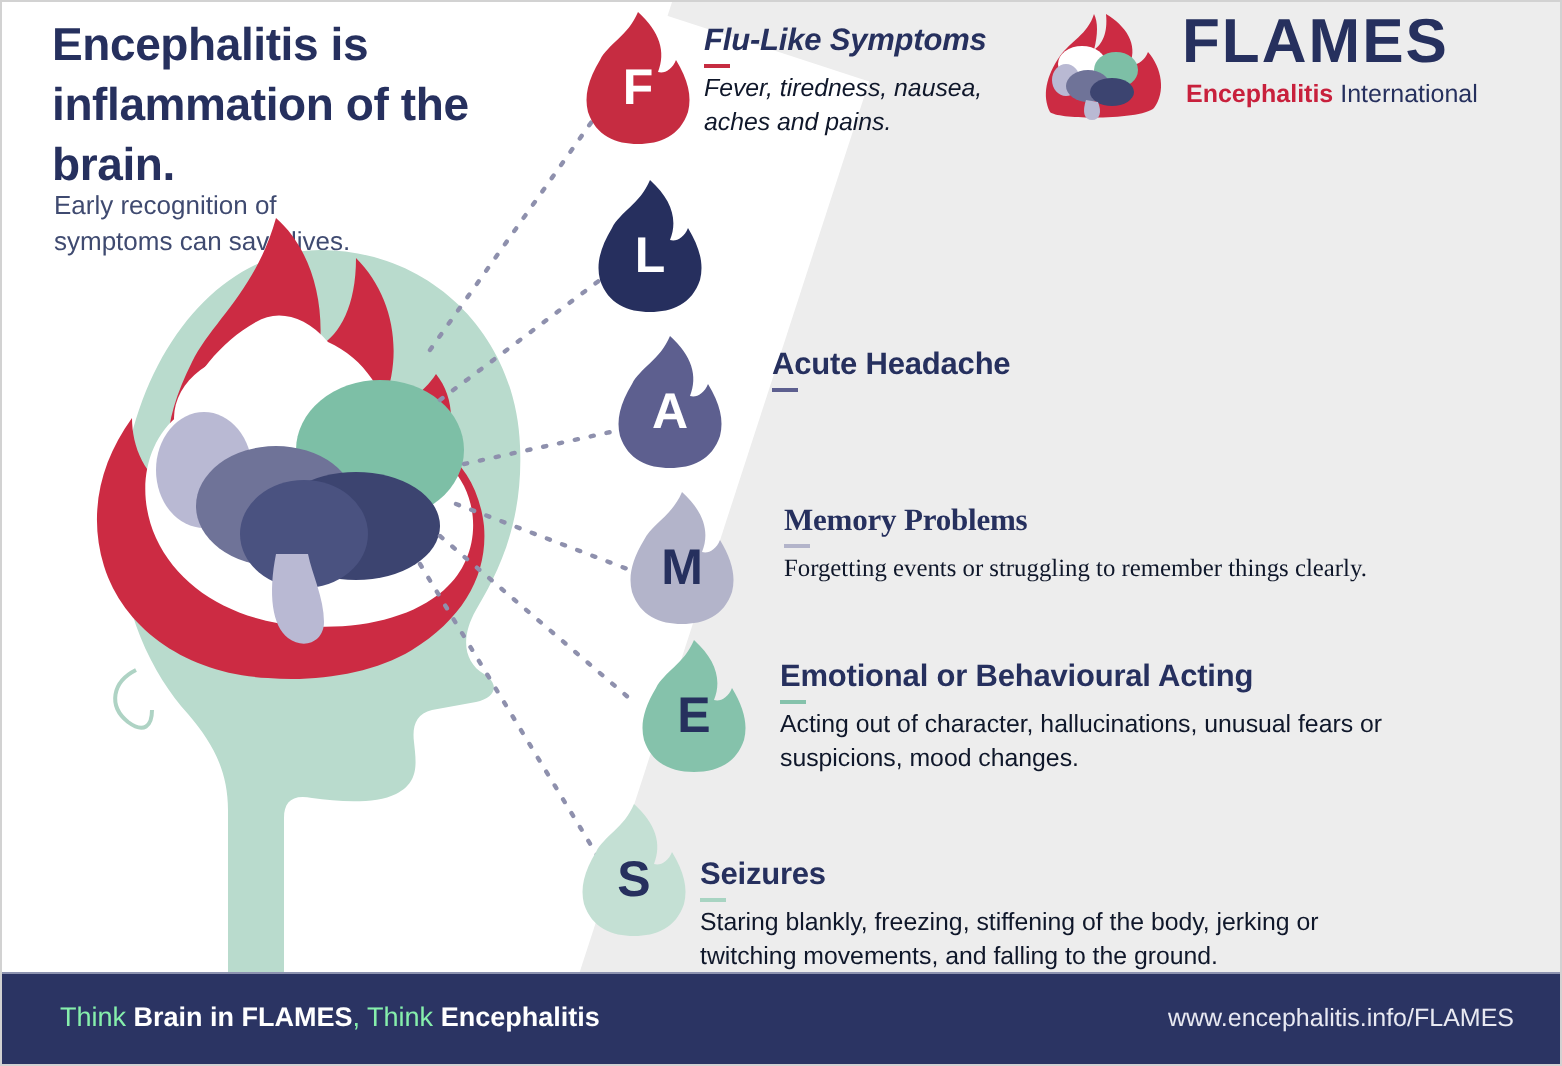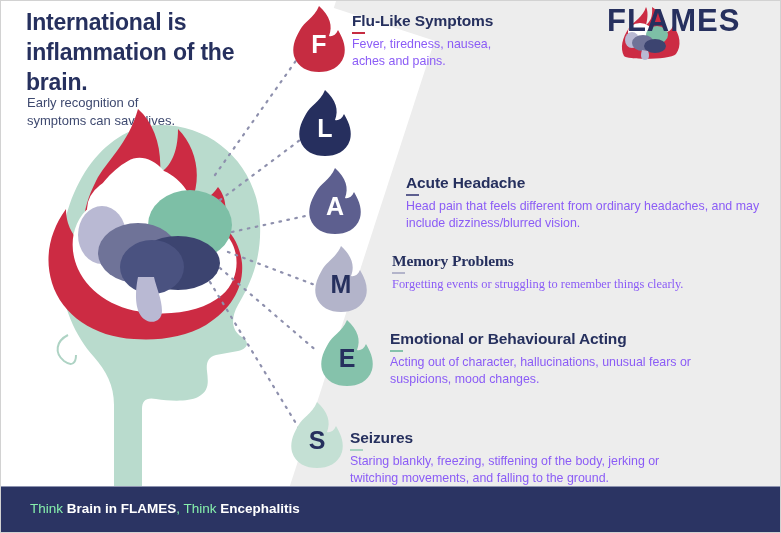--- a/index.html
+++ b/index.html
@@ -35,21 +35,21 @@
   }
   .subtitle{
     position:absolute;left:27px;top:94px;width:160px;
     color:#3f4a70;font-size:13px;line-height:1.35;
   }
 
   
   #headwrap{position:absolute;left:10px;top:105px;width:290px;height:390px;}
 
   
-  #logo{position:absolute;right:14px;top:6px;width:232px;height:56px;text-align:center;}
+  #logo{position:absolute;right:30px;top:6px;width:232px;height:56px;}
   .logo-word{
     position:absolute;left:72px;top:-1px;
     font-size:31px;font-weight:bold;color:#26305e;letter-spacing:1px;
     line-height:1;
   }
   .logo-sub{position:absolute;left:74px;top:35px;font-size:12.5px;line-height:1;white-space:nowrap;}
   .logo-sub .enc{color:#c8203c;font-weight:bold;}
   .logo-sub .intl{color:#26305e;}
 
   
@@ -64,21 +64,21 @@
     font-size:25px;font-weight:bold;
     padding-top:11px;box-sizing:border-box;
   }
   .txt{position:absolute;}
   .head{
     color:#26305e;font-size:15.5px;font-weight:bold;line-height:1.15;
     white-space:nowrap;letter-spacing:-0.1px;
   }
   .ul{height:2.5px;width:13px;margin-top:2px;margin-bottom:2px;}
   .desc{
-    color:#8b5cf6;font-size:12.4px;line-height:1.32;
+    color:#0f172a;font-size:12.4px;line-height:1.32;
   }
 
   
   #lines{position:absolute;inset:0;}
 
   
   #footer{
     position:absolute;left:0;bottom:0;width:781px;height:46px;
     background:#2b3463;
     border-top:1px solid #8d93b0;
@@ -95,21 +95,21 @@
 </style>
 </head>
 <body>
 
 <div id="stage">
 
   <div class="bg-base"></div>
   <div class="bg-diag"></div>
   <div class="bg-diag2"></div>
 
-  <div class="title">International is inflammation of the brain.</div>
+  <div class="title">Encephalitis is inflammation of the brain.</div>
   <div class="subtitle">Early recognition of symptoms can save lives.</div>
 
   <div id="headwrap">
     <svg width="290" height="390" viewBox="0 0 290 390">
 
       <path fill="#b9dbcd" d="
         M150 20 C205 20 248 62 250 118
         C252 160 236 186 228 200
         C220 214 222 226 232 232
         C240 237 238 244 228 246
@@ -177,21 +177,21 @@
     </g>
   </svg>
 
   <div class="row" style="left:290px;top:4px;width:480px;height:70px;">
     <div class="drop" style="left:0px;top:0px;">
       <svg width="58" height="70" viewBox="0 0 58 70">
         <path d="M29 2 C24 14 14 18 10 26 C4 36 2 44 4 52 C8 64 18 68 29 68 C40 68 50 64 54 52 C56 44 54 36 48 26 C46 31 42 33 39 32 C43 22 40 12 29 2 Z" style="fill:#c62c41"></path>
       </svg>
       <div class="letter" style="color:#ffffff">F</div>
     </div>
-    <div class="txt" style="left:62px;top:8px;">
+    <div class="txt" style="left:62px;top:8px;font-style:italic;">
       <div class="head">Flu-Like Symptoms</div>
       <div class="ul" style="background:#c62c41"></div>
       <div class="desc" style="width:160px;">Fever, tiredness, nausea, aches and pains.</div>
     </div>
   </div>
 
   <div class="row" style="left:296px;top:88px;width:480px;height:70px;">
     <div class="drop" style="left:0px;top:0px;">
       <svg width="58" height="70" viewBox="0 0 58 70">
         <path d="M29 2 C24 14 14 18 10 26 C4 36 2 44 4 52 C8 64 18 68 29 68 C40 68 50 64 54 52 C56 44 54 36 48 26 C46 31 42 33 39 32 C43 22 40 12 29 2 Z" style="fill:#262f5e"></path>
@@ -200,24 +200,23 @@
     </div>
   </div>
 
   <div class="row" style="left:306px;top:166px;width:480px;height:74px;">
     <div class="drop" style="left:0px;top:0px;">
       <svg width="58" height="70" viewBox="0 0 58 70">
         <path d="M29 2 C24 14 14 18 10 26 C4 36 2 44 4 52 C8 64 18 68 29 68 C40 68 50 64 54 52 C56 44 54 36 48 26 C46 31 42 33 39 32 C43 22 40 12 29 2 Z" style="fill:#5d5f8f"></path>
       </svg>
       <div class="letter" style="color:#ffffff">A</div>
     </div>
-    <div class="txt" style="left:80px;top:8px;margin-left:20px;">
+    <div class="txt" style="left:80px;top:8px;">
       <div class="head">Acute Headache</div>
       <div class="ul" style="background:#5d5f8f"></div>
-      <div class="desc" style="width:370px;">Head pain that feels different from ordinary headaches, and may include dizziness/blurred vision.</div>
     </div>
   </div>
 
   <div class="row" style="left:312px;top:244px;width:480px;height:74px;">
     <div class="drop" style="left:0px;top:0px;">
       <svg width="58" height="70" viewBox="0 0 58 70">
         <path d="M29 2 C24 14 14 18 10 26 C4 36 2 44 4 52 C8 64 18 68 29 68 C40 68 50 64 54 52 C56 44 54 36 48 26 C46 31 42 33 39 32 C43 22 40 12 29 2 Z" style="fill:#b3b4ca"></path>
       </svg>
       <div class="letter" style="color:#26305e">M</div>
     </div>
@@ -264,20 +263,24 @@
         C53 25 49 27 46 26 C50 16 44 7 34 1
         C35 11 32 16 28 19 C30 11 30 5 28 1 Z"></path>
       <ellipse cx="22" cy="26" rx="12" ry="9" fill="#ffffff"></ellipse>
       <ellipse cx="14" cy="34" rx="7" ry="8" fill="#b9b9d3"></ellipse>
       <ellipse cx="39" cy="29" rx="11" ry="9" fill="#7dbfa6"></ellipse>
       <ellipse cx="25" cy="37" rx="11" ry="8" fill="#6f7398"></ellipse>
       <ellipse cx="37" cy="40" rx="11" ry="7" fill="#3c4470"></ellipse>
       <path fill="#b9b9d3" d="M24 44 C22 50 23 54 27 54 C31 54 32 50 30 45 Z"></path>
     </svg>
     <div class="logo-word">FLAMES</div>
+    <div class="logo-sub">
+      <span class="enc">Encephalitis</span><span class="intl"> International</span>
+    </div>
   </div>
 
   <div id="footer">
     <div class="f-left"><span class="dim">Think </span><span class="bold">Brain in FLAMES</span><span class="dim">, </span><span class="dim">Think </span><span class="bold">Encephalitis</span></div>
+    <div class="f-right">www.encephalitis.info/FLAMES</div>
   </div>
 
   <div class="frame"></div>
 </div>
 
 </body></html>

